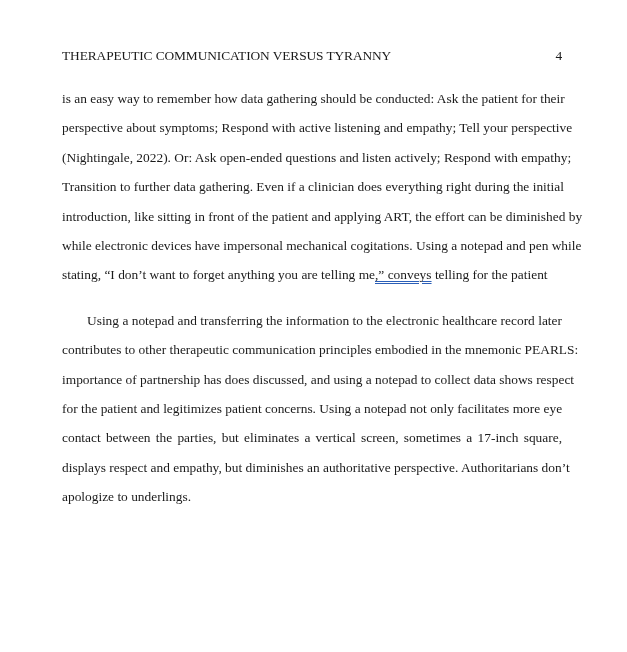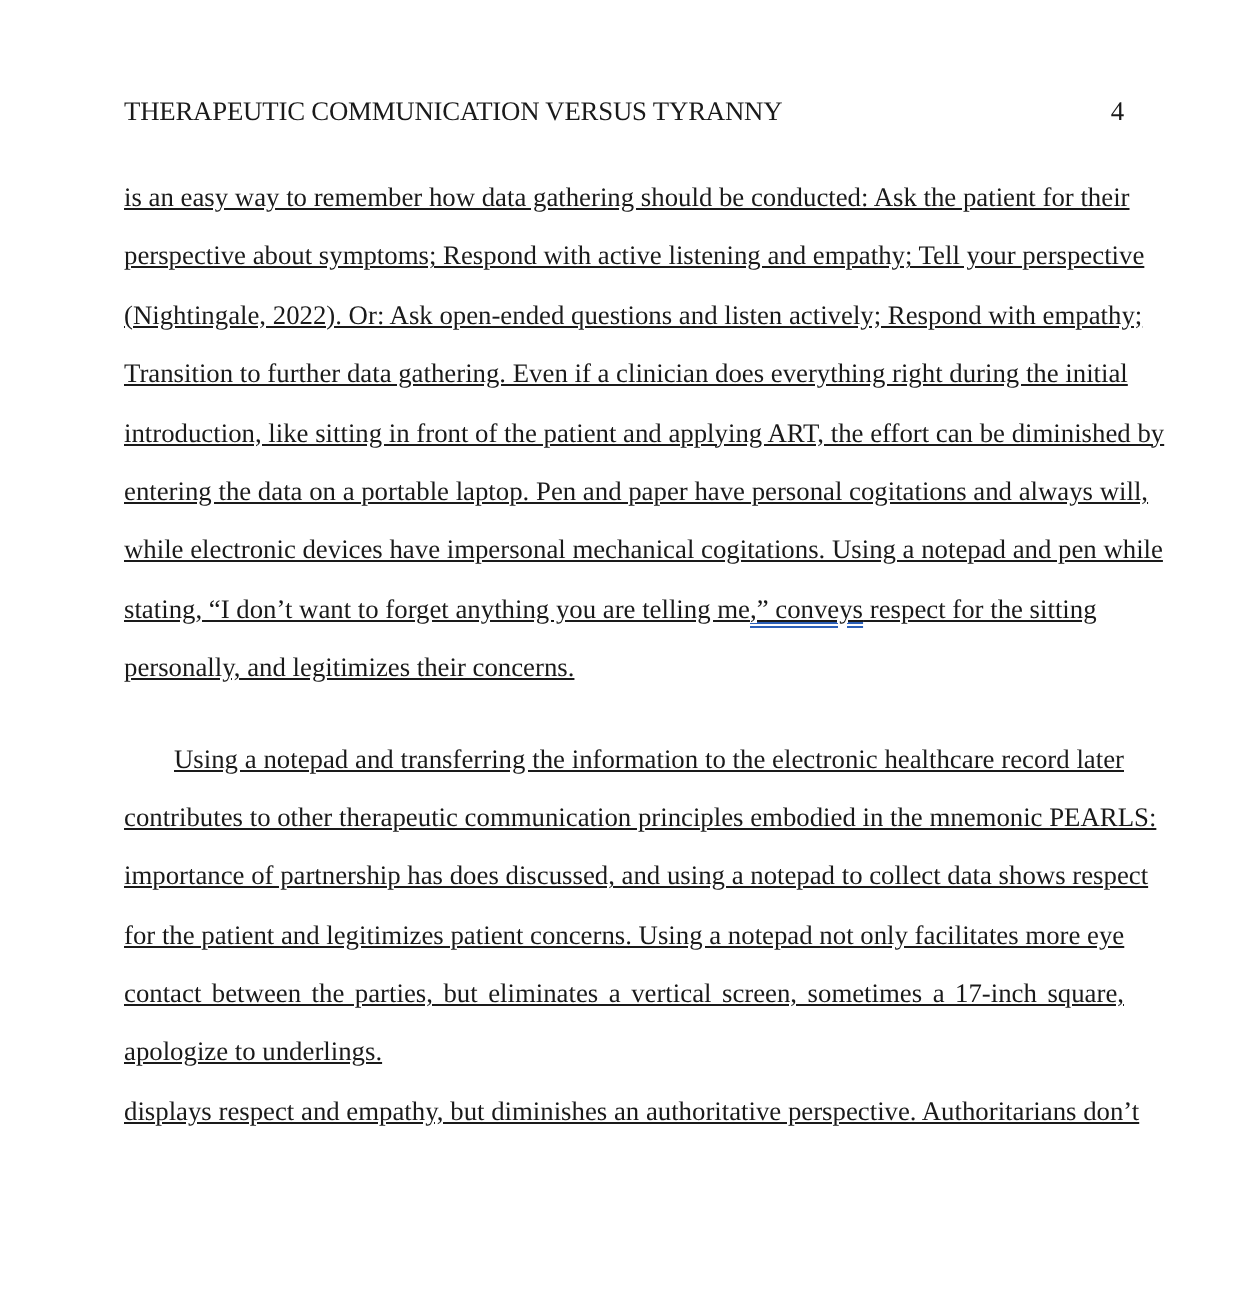--- a/index.html
+++ b/index.html
@@ -54,21 +54,20 @@
     .para {
       margin: 0;
       padding: 0;
     }
     .line {
       display: block;
       white-space: nowrap;
       height: 29.4px;
       text-align: justify;
       text-align-last: justify;
-      text-decoration: underline;
     }
     .line.last {
       text-align-last: left;
     }
     .line.indent {
       padding-left: 25px;
     }
     .grammar-flag {
       text-decoration: underline double #2b5fb8;
       text-underline-offset: 2px;
@@ -86,30 +85,28 @@
   </div>
 
   <div class="body-text">
 
     <p class="para">
       <span class="line">is an easy way to remember how data gathering should be conducted: Ask the patient for their</span>
       <span class="line">perspective about symptoms; Respond with active listening and empathy; Tell your perspective</span>
       <span class="line">(Nightingale, 2022). Or: Ask open-ended questions and listen actively; Respond with empathy;</span>
       <span class="line">Transition to further data gathering. Even if a clinician does everything right during the initial</span>
       <span class="line">introduction, like sitting in front of the patient and applying ART, the effort can be diminished by</span>
-      <span class="line">entering the data on a portable laptop. Pen and paper have personal cogitations and always will,</span>
       <span class="line">while electronic devices have impersonal mechanical cogitations. Using a notepad and pen while</span>
-      <span class="line last"><span>stating, “I don’t want to forget anything you are telling me</span><span class="grammar-flag">,” conveys</span><span> respect for the sitting</span></span>
-      <span class="line last">personally, and legitimizes their concerns.</span>
+      <span class="line last"><span>stating, “I don’t want to forget anything you are telling me</span><span class="grammar-flag">,” conveys</span><span> telling for the patient</span></span>
     </p>
 
     <p class="para" style="margin-top:16px;">
       <span class="line indent">Using a notepad and transferring the information to the electronic healthcare record later</span>
       <span class="line">contributes to other therapeutic communication principles embodied in the mnemonic PEARLS:</span>
       <span class="line">importance of partnership has does discussed, and using a notepad to collect data shows respect</span>
       <span class="line">for the patient and legitimizes patient concerns. Using a notepad not only facilitates more eye</span>
       <span class="line">contact between the parties, but eliminates a vertical screen, sometimes a 17-inch square,</span>
+      <span class="line">displays respect and empathy, but diminishes an authoritative perspective. Authoritarians don’t</span>
       <span class="line last">apologize to underlings.</span>
-      <span class="line">displays respect and empathy, but diminishes an authoritative perspective. Authoritarians don’t</span>
     </p>
 
   </div>
 </div>
 
 </body></html>

